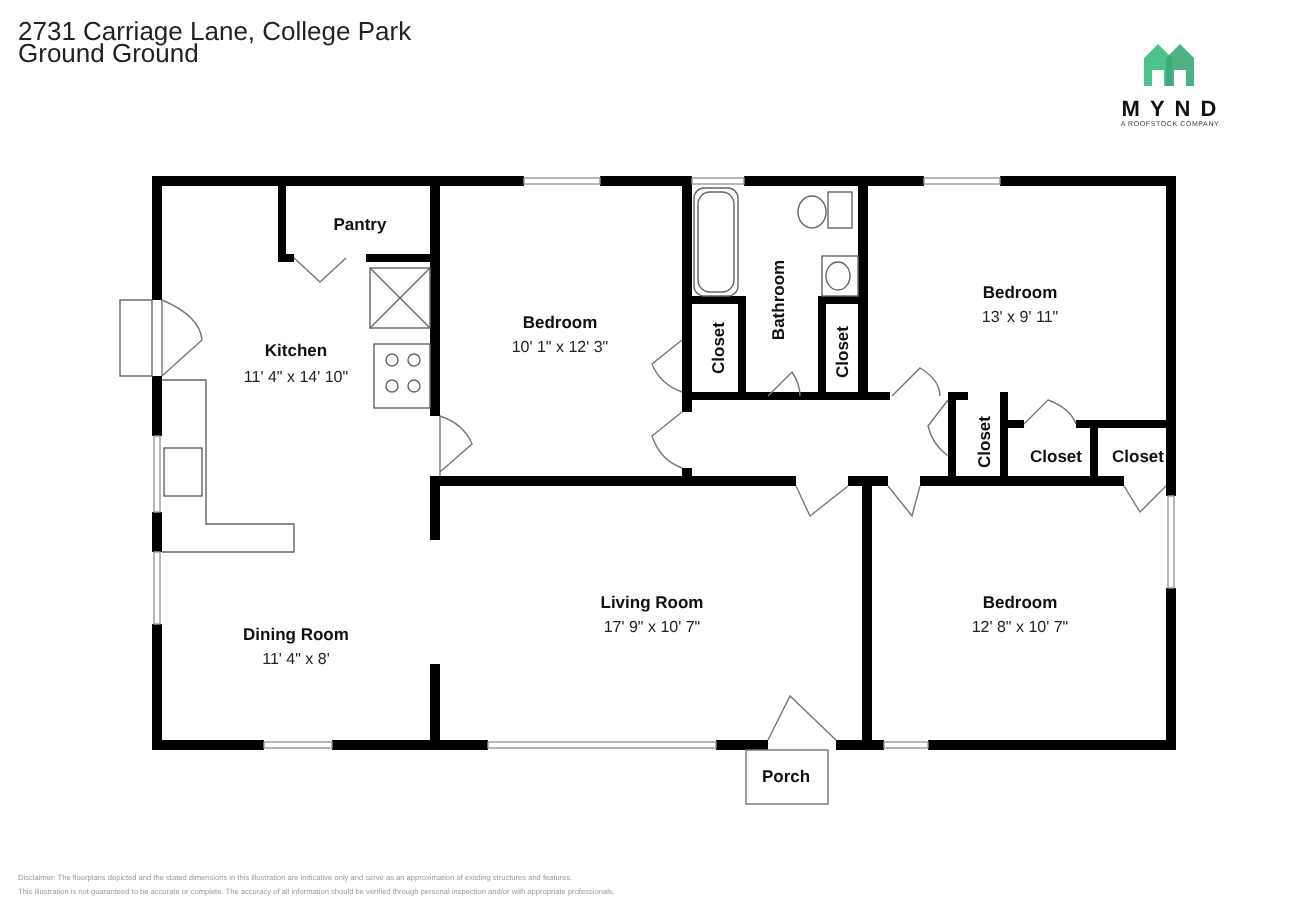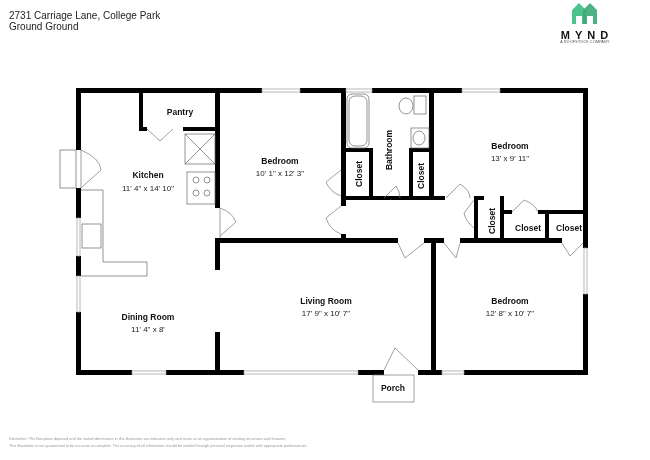--- a/index.html
+++ b/index.html
@@ -1,18 +1,18 @@
 <!DOCTYPE html>
 <html><head>
 <meta charset="utf-8">
 <style>
   html,body{margin:0;padding:0;background:#fff;}
   body{width:650px;height:460px;position:relative;overflow:hidden;font-family:"Liberation Sans",sans-serif;}
-  .hdr{position:absolute;left:9px;top:10px;font-size:10px;color:#222;line-height:11px;}
-  .logo{position:absolute;left:555px;top:2px;width:60px;text-align:center;}
+  .hdr{position:absolute;left:9px;top:10px;font-size:13px;color:#222;line-height:11px;}
+  .logo{position:absolute;left:555px;top:21px;width:60px;text-align:center;}
   .logo-word{font-size:11px;font-weight:bold;letter-spacing:5px;color:#111;margin-top:1px;padding-left:4px;}
   .logo-sub{font-size:3.5px;color:#444;letter-spacing:0.3px;margin-top:-1px;}
   .disc{position:absolute;left:9px;top:436px;font-size:3.8px;color:#999;line-height:7px;}
   svg{position:absolute;left:0;top:0;}
   .rname{font-family:"Liberation Sans",sans-serif;font-size:8.5px;font-weight:bold;fill:#111;}
   .rdim{font-family:"Liberation Sans",sans-serif;font-size:8px;fill:#222;}
 </style>
 </head>
 <body>
 

